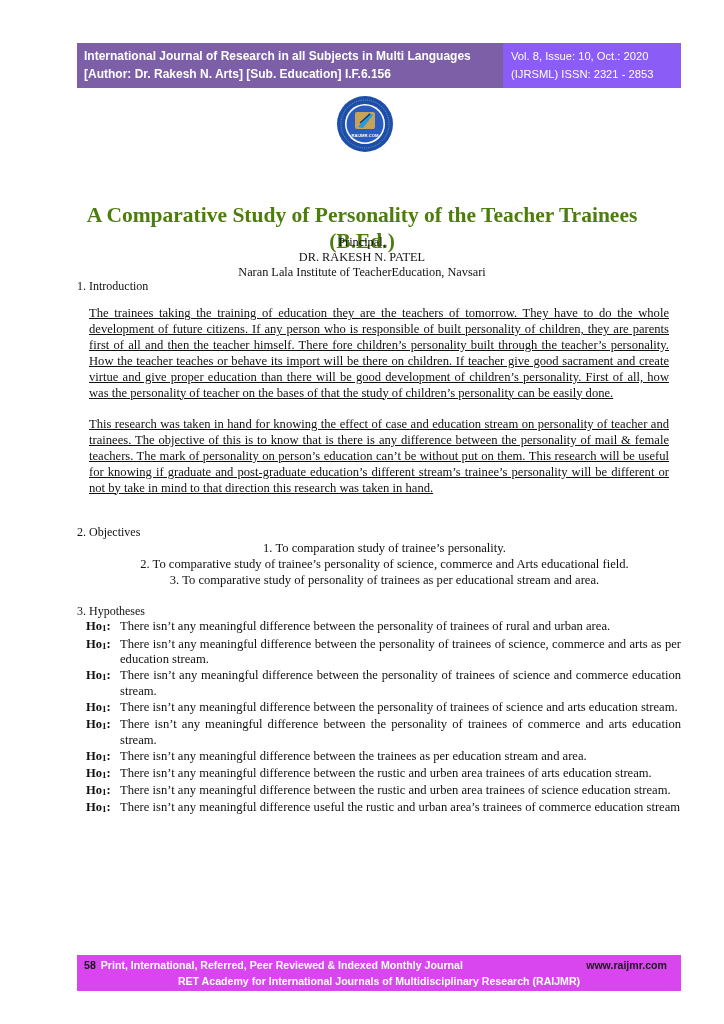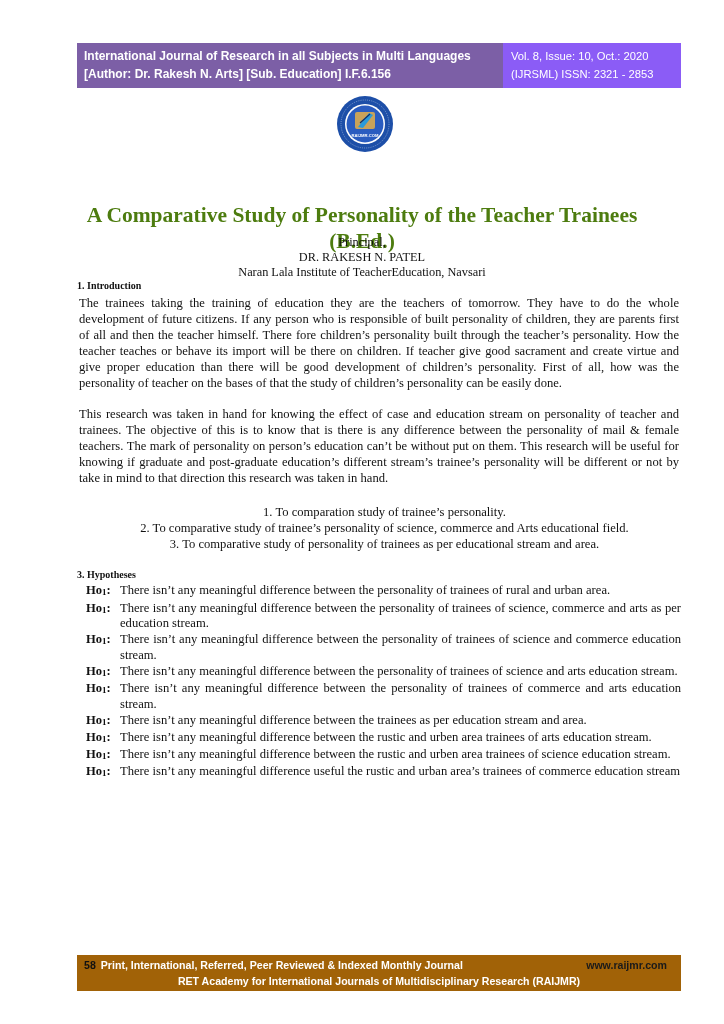--- a/index.html
+++ b/index.html
@@ -34,37 +34,37 @@
 
     .author-block {
       position: absolute; left: 60px; top: 235px; width: 604px;
       text-align: center; font-size: 12.3px; line-height: 15px;
     }
 
     .content {
       position: absolute; left: 77px; top: 278px; width: 604px;
       font-size: 12.6px; line-height: 15.9px; text-align: justify;
     }
-    .sec-heading { font-weight: bold; font-size: 10px; line-height: 16px; }
-    .para { margin: 2px; }
+    .sec-heading { font-weight: normal; font-size: 12px; line-height: 16px; }
+    .para { margin: 12px; text-decoration: underline; }
     .para + .para { margin-top: 15.5px; }
     .gap { height: 15.5px; }
 
     .obj-list { list-style: none; padding-left: 11px; }
     .obj-list li { line-height: 16px; text-align: center; }
 
     .hyp-list { list-style: none; padding-left: 9px; }
     .hyp-item { display: flex; line-height: 15.6px; margin-bottom: 0.5px; justify-content: center; }
     .hyp-label { flex: 0 0 34px; font-weight: bold; white-space: nowrap; }
     .hyp-label sub { font-size: 9px; vertical-align: baseline; position: relative; top: 1px; }
     .hyp-text { flex: 1; text-align: justify; }
 
     .footer-bar {
       position: absolute; left: 77px; top: 955px; width: 604px; height: 36px;
-      background: #a16207; font-family: "Liberation Sans", sans-serif;
+      background: #d946ef; font-family: "Liberation Sans", sans-serif;
       font-weight: bold; font-size: 10.6px; line-height: 16px; padding: 2px 7px 0 7px;
     }
     .footer-row1 { display: flex; justify-content: space-between; }
     .footer-page { color: #111; margin-right: 5px; }
     .footer-journal { color: #fff; }
     .footer-url { color: #1a1a1a; margin-right: 7px; }
     .footer-row2 { color: #fff; text-align: center; }
   </style>
 </head>
 <body>
@@ -103,20 +103,21 @@
   <div>DR. RAKESH N. PATEL</div>
   <div>Naran Lala Institute of TeacherEducation, Navsari</div>
 </div>
 
 <div class="content">
   <div class="sec-heading">1. Introduction</div>
   <p class="para">The trainees taking the training of education they are the teachers of tomorrow. They have to do the whole development of future citizens. If any person who is responsible of built personality of children, they are parents first of all and then the teacher himself. There fore children’s personality built through the teacher’s personality. How the teacher teaches or behave its import will be there on children. If teacher give good sacrament and create virtue and give proper education than there will be good development of children’s personality. First of all, how was the personality of teacher on the bases of that the study of children’s personality can be easily done.</p>
   <p class="para">This research was taken in hand for knowing the effect of case and education stream on personality of teacher and trainees. The objective of this is to know that is there is any difference between the personality of mail &amp; female teachers. The mark of personality on person’s education can’t be without put on them. This research will be useful for knowing if graduate and post-graduate education’s different stream’s trainee’s personality will be different or not by take in mind to that direction this research was taken in hand.</p>
 
   <div class="gap"></div>
+  <div class="sec-heading">2. Objectives</div>
   <ul class="obj-list">
     <li>1. To comparation study of trainee’s personality.</li>
     <li>2. To comparative study of trainee’s personality of science, commerce and Arts educational field.</li>
     <li>3. To comparative study of personality of trainees as per educational stream and  area.</li>
   </ul>
 
   <div class="gap"></div>
   <div class="sec-heading">3. Hypotheses</div>
   <ul class="hyp-list">
     <li class="hyp-item">

